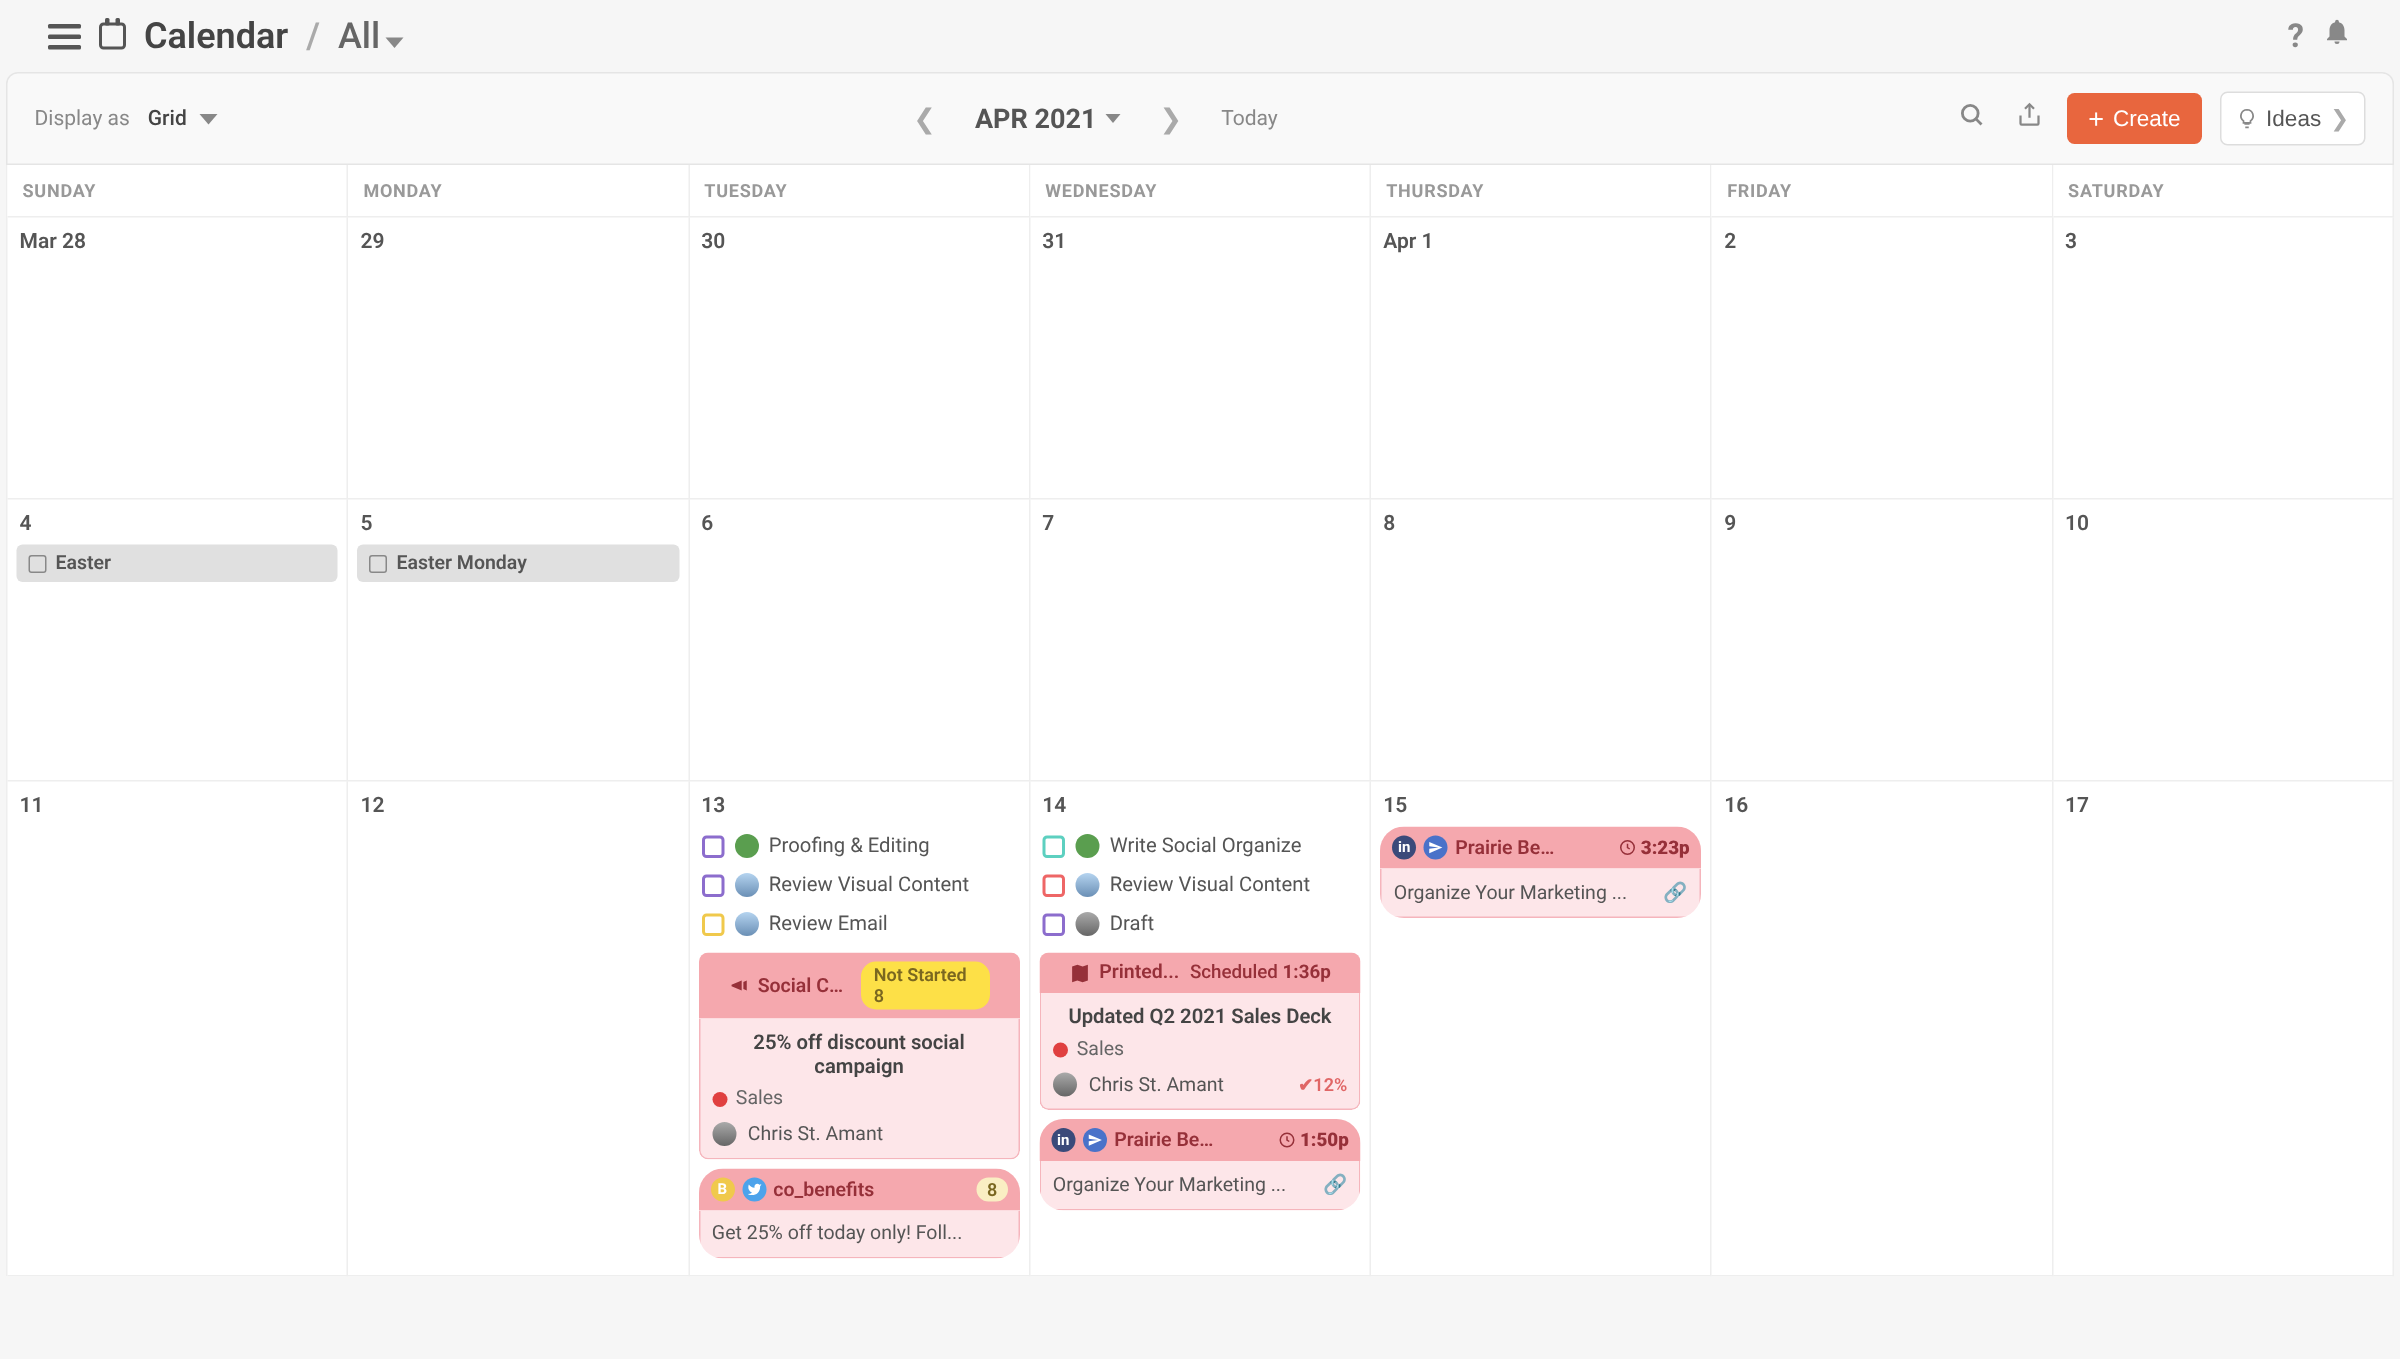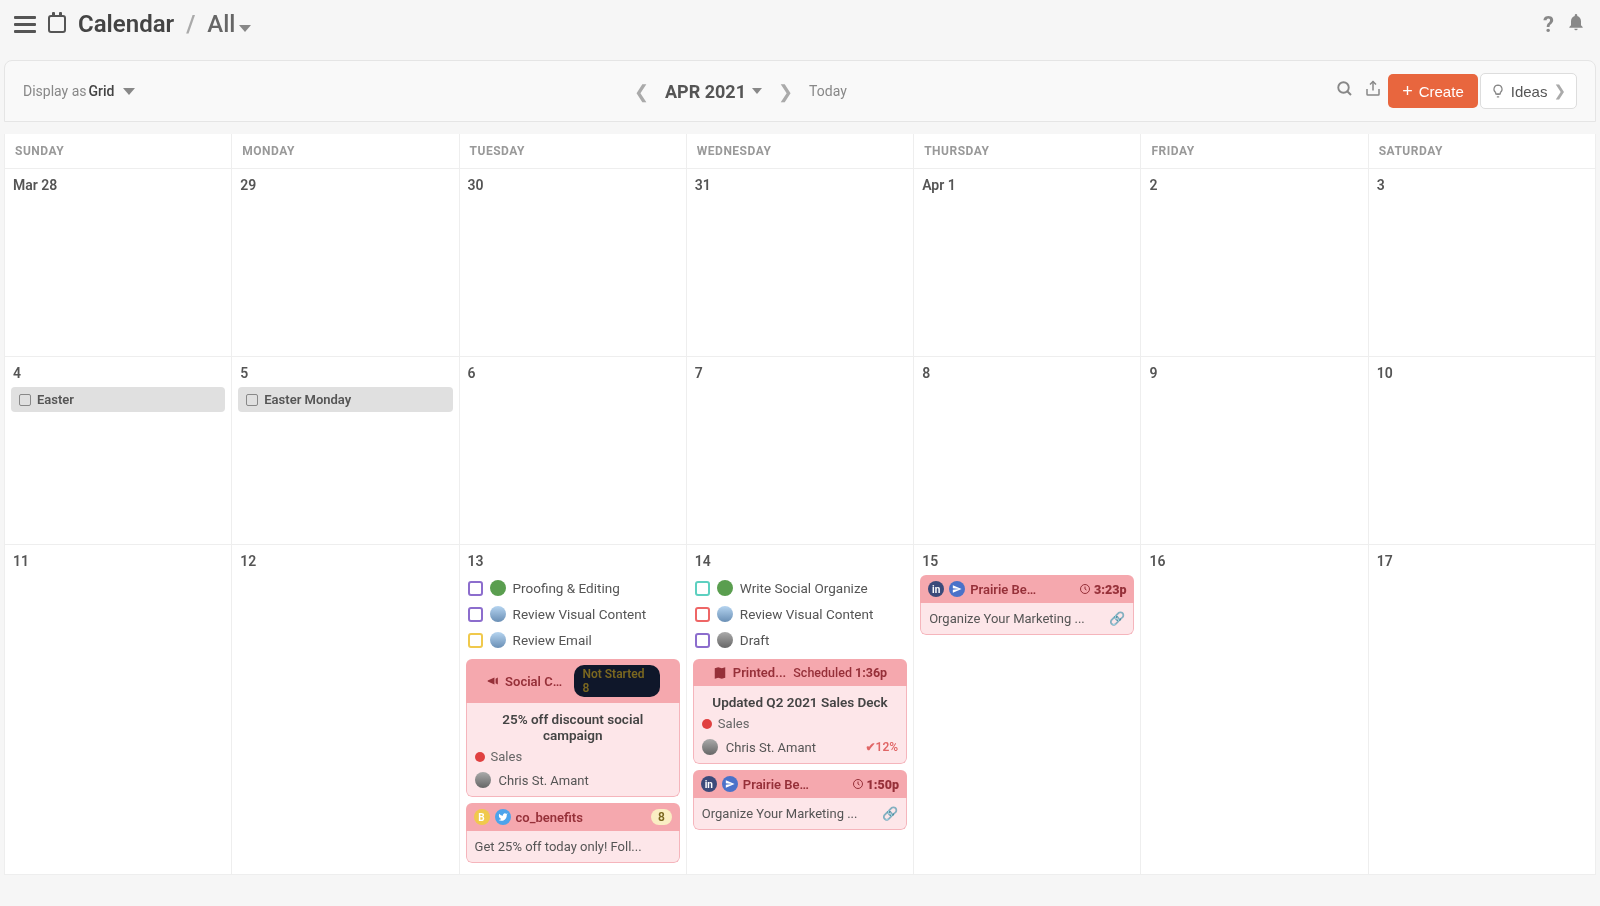--- a/index.html
+++ b/index.html
@@ -1,32 +1,32 @@
 <!DOCTYPE html>
 <html><head>
 <meta charset="utf-8">
 <style>
 * { box-sizing: border-box; margin: 0; padding: 0; }
 body { font-family: -apple-system, BlinkMacSystemFont, "Segoe UI", Roboto, sans-serif; background: #f6f6f6; color: #333; font-size: 14px; }
 
-.topbar { display: flex; align-items: center; padding: 10px 14px; background: #f6f6f6; gap: 12px; }
+.topbar { display: flex; align-items: center; padding: 10px 32px; background: #f6f6f6; gap: 12px; }
 .menu-icon { cursor: pointer; display: flex; flex-direction: column; gap: 4px; width: 22px; }
 .menu-icon div { height: 3px; background: #555; border-radius: 1px; }
 .cal-icon { width: 18px; height: 18px; border: 2px solid #555; border-radius: 3px; position: relative; }
 .cal-icon::before { content: ''; position: absolute; top: -5px; left: 2px; width: 3px; height: 5px; background: #555; border-radius: 1px; }
 .cal-icon::after { content: ''; position: absolute; top: -5px; right: 2px; width: 3px; height: 5px; background: #555; border-radius: 1px; }
 .title { font-size: 24px; font-weight: 600; color: #444; display: flex; align-items: center; gap: 8px; }
 .title .sep { color: #aaa; margin: 0 4px; }
 .title .sub { color: #666; font-weight: 500; }
 .chev-down { display: inline-block; width: 0; height: 0; border-left: 6px solid transparent; border-right: 6px solid transparent; border-top: 7px solid #888; margin-left: 4px; }
 .spacer { flex: 1; }
 .help-icon { font-size: 22px; color: #888; font-weight: 700; cursor: pointer; }
 .bell-icon { font-size: 22px; color: #888; cursor: pointer; }
 
-.toolbar { display: flex; align-items: center; padding: 12px 18px; background: #f9f9f9; border: 1px solid #e5e5e5; border-radius: 8px 8px 0 0; margin: 12px 4px; gap: 2px; }
+.toolbar { display: flex; align-items: center; padding: 12px 18px; background: #f9f9f9; border: 1px solid #e5e5e5; border-radius: 8px 8px 0 0; margin: 0 4px; gap: 12px; }
 .toolbar .label { color: #888; font-size: 14px; }
 .toolbar .grid-select { font-weight: 500; color: #444; display: flex; align-items: center; gap: 4px; cursor: pointer; }
 .toolbar .nav-arrow { color: #aaa; cursor: pointer; font-size: 18px; padding: 0 14px; }
 .toolbar .month { font-size: 18px; font-weight: 700; color: #555; display: flex; align-items: center; gap: 6px; }
 .toolbar .month .tri { width: 0; height: 0; border-left: 5px solid transparent; border-right: 5px solid transparent; border-top: 6px solid #888; }
 .toolbar .today { color: #888; cursor: pointer; }
 .toolbar .icon-btn { color: #888; cursor: pointer; font-size: 18px; width: 26px; text-align: center; }
 .btn-create { background: #e8663e; color: #fff; border: none; padding: 8px 14px; border-radius: 5px; font-size: 15px; font-weight: 500; display: flex; align-items: center; gap: 6px; cursor: pointer; }
 .btn-create .plus { font-size: 18px; line-height: 1; }
 .btn-ideas { background: #fff; border: 1px solid #ddd; padding: 8px 10px; border-radius: 5px; font-size: 15px; color: #555; display: flex; align-items: center; gap: 6px; cursor: pointer; }
@@ -53,24 +53,24 @@
 
 .card { border-radius: 6px; margin-top: 6px; overflow: hidden; }
 .card .head { display: flex; align-items: center; padding: 6px 20px; gap: 6px; font-size: 13px; font-weight: 600; }
 .card .body { padding: 8px; font-size: 13.5px; font-weight: 600; color: #444; background: #fde6e9; border: 1px solid #f5b5bc; border-top: none; border-radius: 0 0 6px 6px; text-align: center; }
 .card .body .subtitle { font-weight: 400; color: #666; margin-top: 6px; display: flex; align-items: center; gap: 6px; font-size: 13px; }
 .card .body .dot { width: 10px; height: 10px; border-radius: 50%; background: #e04040; }
 .card .body .assignee { margin-top: 8px; display: flex; align-items: center; gap: 8px; font-size: 13px; color: #555; font-weight: 400; }
 .card .body .assignee .pct { margin-left: auto; color: #e06666; font-size: 12px; font-weight: 600; }
 
 .card.pink .head { background: #f5a8ae; color: #963039; }
-.card.pink .head .badge { background: #0f172a; color: #7a6720; padding: 2px 8px; border-radius: 10px; font-size: 12px; margin-left: auto; }
+.card.pink .head .badge { background: #fde047; color: #7a6720; padding: 2px 8px; border-radius: 10px; font-size: 12px; margin-left: auto; }
 .card.pink .head .status { margin-left: auto; font-size: 12.5px; color: #963039; font-weight: 500; }
 
-.minicard { border-radius: 6px; margin-top: 6px; overflow: hidden; }
+.minicard { border-radius: 16px; margin-top: 6px; overflow: hidden; }
 .minicard .mhead { display: flex; align-items: center; padding: 6px 8px; gap: 5px; font-size: 13px; font-weight: 600; background: #f5a8ae; color: #963039; }
 .minicard .mhead .rbadge { background: #faeec3; color: #7a6720; padding: 1px 7px; border-radius: 10px; font-size: 12px; margin-left: auto; }
 .minicard .mhead .mtime { margin-left: auto; font-size: 12.5px; display: flex; align-items: center; gap: 3px; }
 .minicard .mbody { padding: 8px; background: #fde6e9; border: 1px solid #f5b5bc; border-top: none; font-size: 13px; color: #555; display: flex; align-items: center; gap: 6px; border-radius: 0 0 6px 6px; }
 .minicard .mbody .link { margin-left: auto; color: #888; }
 
 .icon-circle { width: 16px; height: 16px; border-radius: 50%; display: flex; align-items: center; justify-content: center; font-size: 10px; font-weight: 700; flex-shrink: 0; color: #fff; }
 .ic-yellow { background: #f0c94c; }
 .ic-twitter { background: #4da3eb; }
 .ic-blue { background: #4a72c9; }

